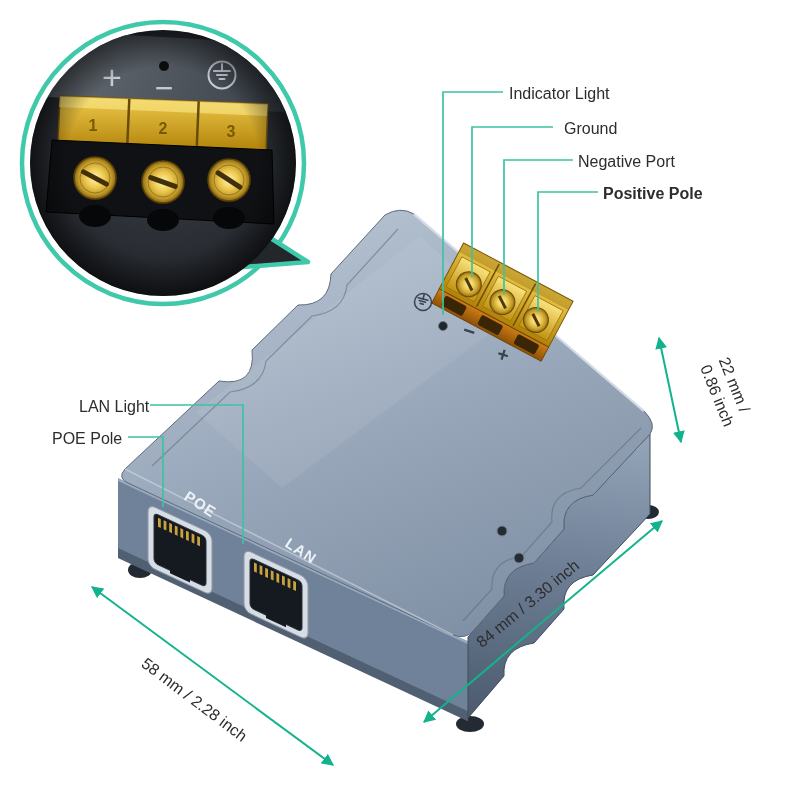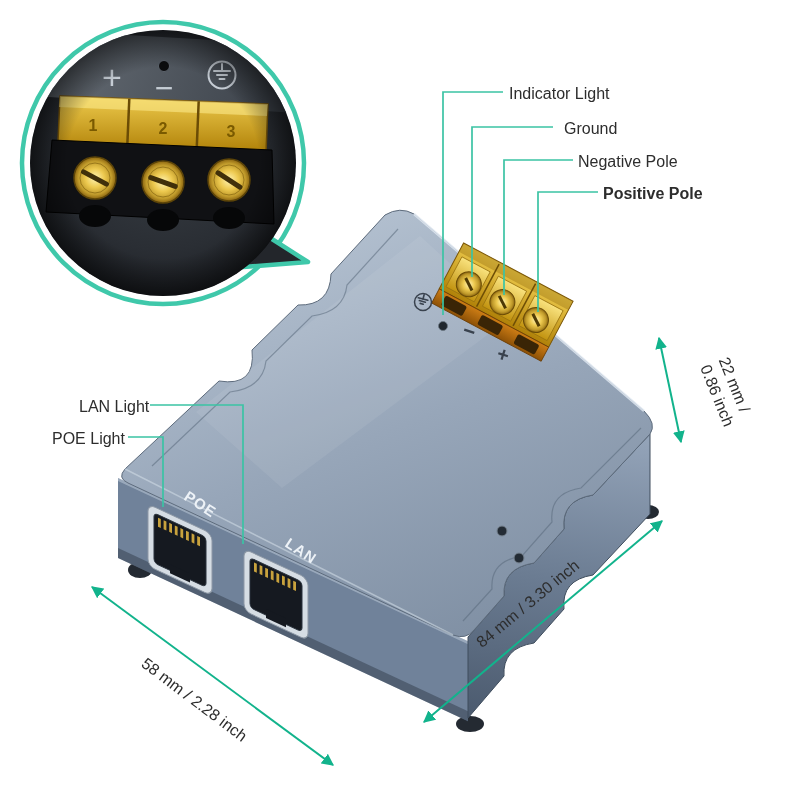--- a/index.html
+++ b/index.html
@@ -216,24 +216,24 @@
 
   <g stroke="#12b38c" stroke-width="2" fill="none">
     <line x1="659" y1="338" x2="681" y2="442" marker-start="url(#arrowM)" marker-end="url(#arrowM)"></line>
     <line x1="424" y1="722" x2="662" y2="521" marker-start="url(#arrowM)" marker-end="url(#arrowM)"></line>
     <line x1="92" y1="587" x2="333" y2="765" marker-start="url(#arrowM)" marker-end="url(#arrowM)"></line>
   </g>
 </svg>
 
 <div class="label" style="left:509px;top:84px;">Indicator Light</div>
 <div class="label" style="left:564px;top:119px;">Ground</div>
-<div class="label" style="left:578px;top:152px;">Negative Pole</div>
+<div class="label" style="left:578px;top:152px;">Negative Port</div>
 <div class="label" style="left:603px;top:184px;font-weight:bold;">Positive Pole</div>
 <div class="label" style="left:79px;top:397px;">LAN Light</div>
-<div class="label" style="left:52px;top:429px;">POE Light</div>
+<div class="label" style="left:52px;top:429px;">POE Pole</div>
 
 <div class="dim" style="left:726px;top:392px;transform:translate(-50%,-50%) rotate(68deg);">
   <div>22 mm /</div>
   <div>0.86 inch</div>
 </div>
 <div class="dim" style="left:528px;top:604px;transform:translate(-50%,-50%) rotate(-39.5deg);">84 mm / 3.30 inch</div>
 <div class="dim" style="left:194px;top:700px;transform:translate(-50%,-50%) rotate(37deg);">58 mm / 2.28 inch</div>
 
 </div>
 

